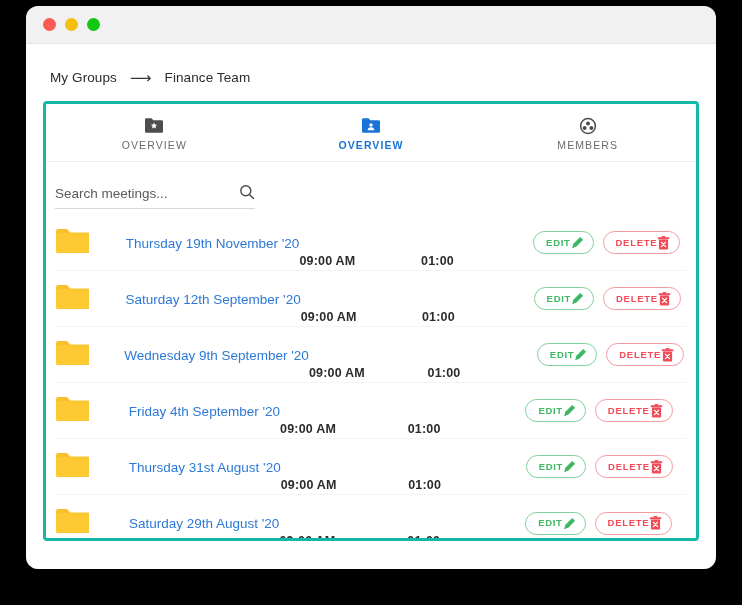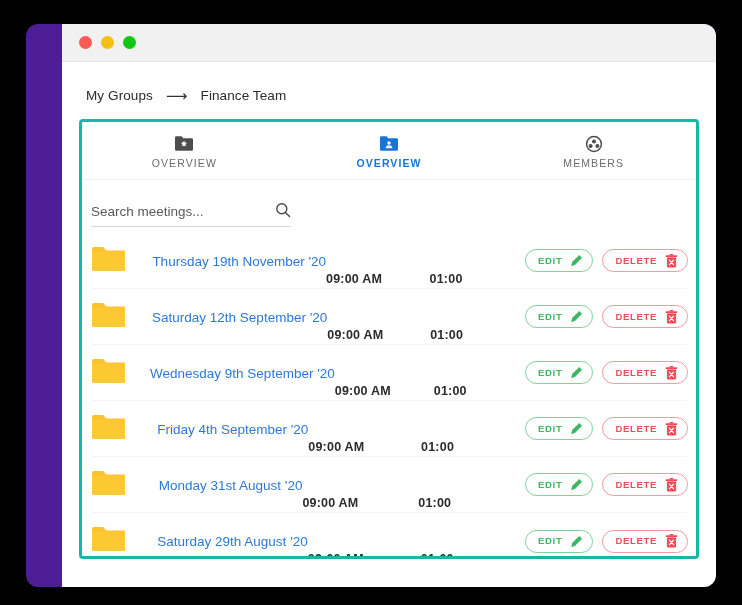--- a/index.html
+++ b/index.html
@@ -9,28 +9,27 @@
     height: 605px;
     background: #000000;
     font-family: "Liberation Sans", sans-serif;
     overflow: hidden;
   }
 
   
   .window {
     position: absolute;
     left: 26px;
-    top: 24px;
+    top: 6px;
     width: 690px;
     height: 563px;
     background: #4c1d95;
     border-radius: 12px;
     overflow: hidden;
     box-shadow: 0 6px 26px rgba(0,0,0,0.35);
-    padding-left: 36px;
   }
 
   .titlebar {
     height: 38px;
     background: #f1f1f1;
     border-bottom: 1px solid #e4e4e4;
     display: flex;
     align-items: center;
     padding-left: 17px;
   }
@@ -149,21 +148,20 @@
     color: #2b2b2b;
     font-weight: 700;
     letter-spacing: .2px;
     margin-top: 36px;
   }
 
   
   .btn {
     display: inline-flex;
     align-items: center;
-    gap: 8px;
     border-radius: 14px;
     padding: 4px 9px 4px 12px;
     background: #fff;
     cursor: pointer;
     font-size: 9.5px;
     font-weight: 700;
     letter-spacing: .7px;
     line-height: 1;
     height: 23px;
   }
@@ -397,21 +395,21 @@
   <div class="row">
     <div class="cell-icon">
       <span>
         <svg width="34" height="28" viewBox="0 0 34 28">
           <path d="M1 4.2A2.2 2.2 0 0 1 3.2 2h8.9l3.1 3.4h17.6a2.2 2.2 0 0 1 2.2 2.2v16A2.2 2.2 0 0 1 32.8 26H3.2A2.2 2.2 0 0 1 1 23.8z" fill="#fbc02d"></path>
           <path d="M1 8.4A2.2 2.2 0 0 1 3.2 6.2h28.6A2.2 2.2 0 0 1 34 8.4v15.4A2.2 2.2 0 0 1 31.8 26H3.2A2.2 2.2 0 0 1 1 23.8z" fill="#fcc932"></path>
         </svg>
       </span>
     </div>
     <div class="cell-title">
-      <span class="row-title">Monday 31st August '20</span>
+      <span class="row-title">Thursday 31st August '20</span>
     </div>
     <div class="cell-time row-meta">09:00 AM</div>
     <div class="cell-dur row-meta">01:00</div>
     <div class="cell-acts">
       <span class="btn btn-edit">
         <span class="btn-label">EDIT</span>
         <span class="btn-ico">
           <svg width="13" height="13" viewBox="0 0 13 13">
             <path d="M9.2.9l2.9 2.9-7.1 7.1-3.5.6.6-3.5z" fill="#3fb865"></path>
             <path d="M1.5 11.2l.9-.15.7.7-1.7.35z" fill="#2f9a52"></path>

